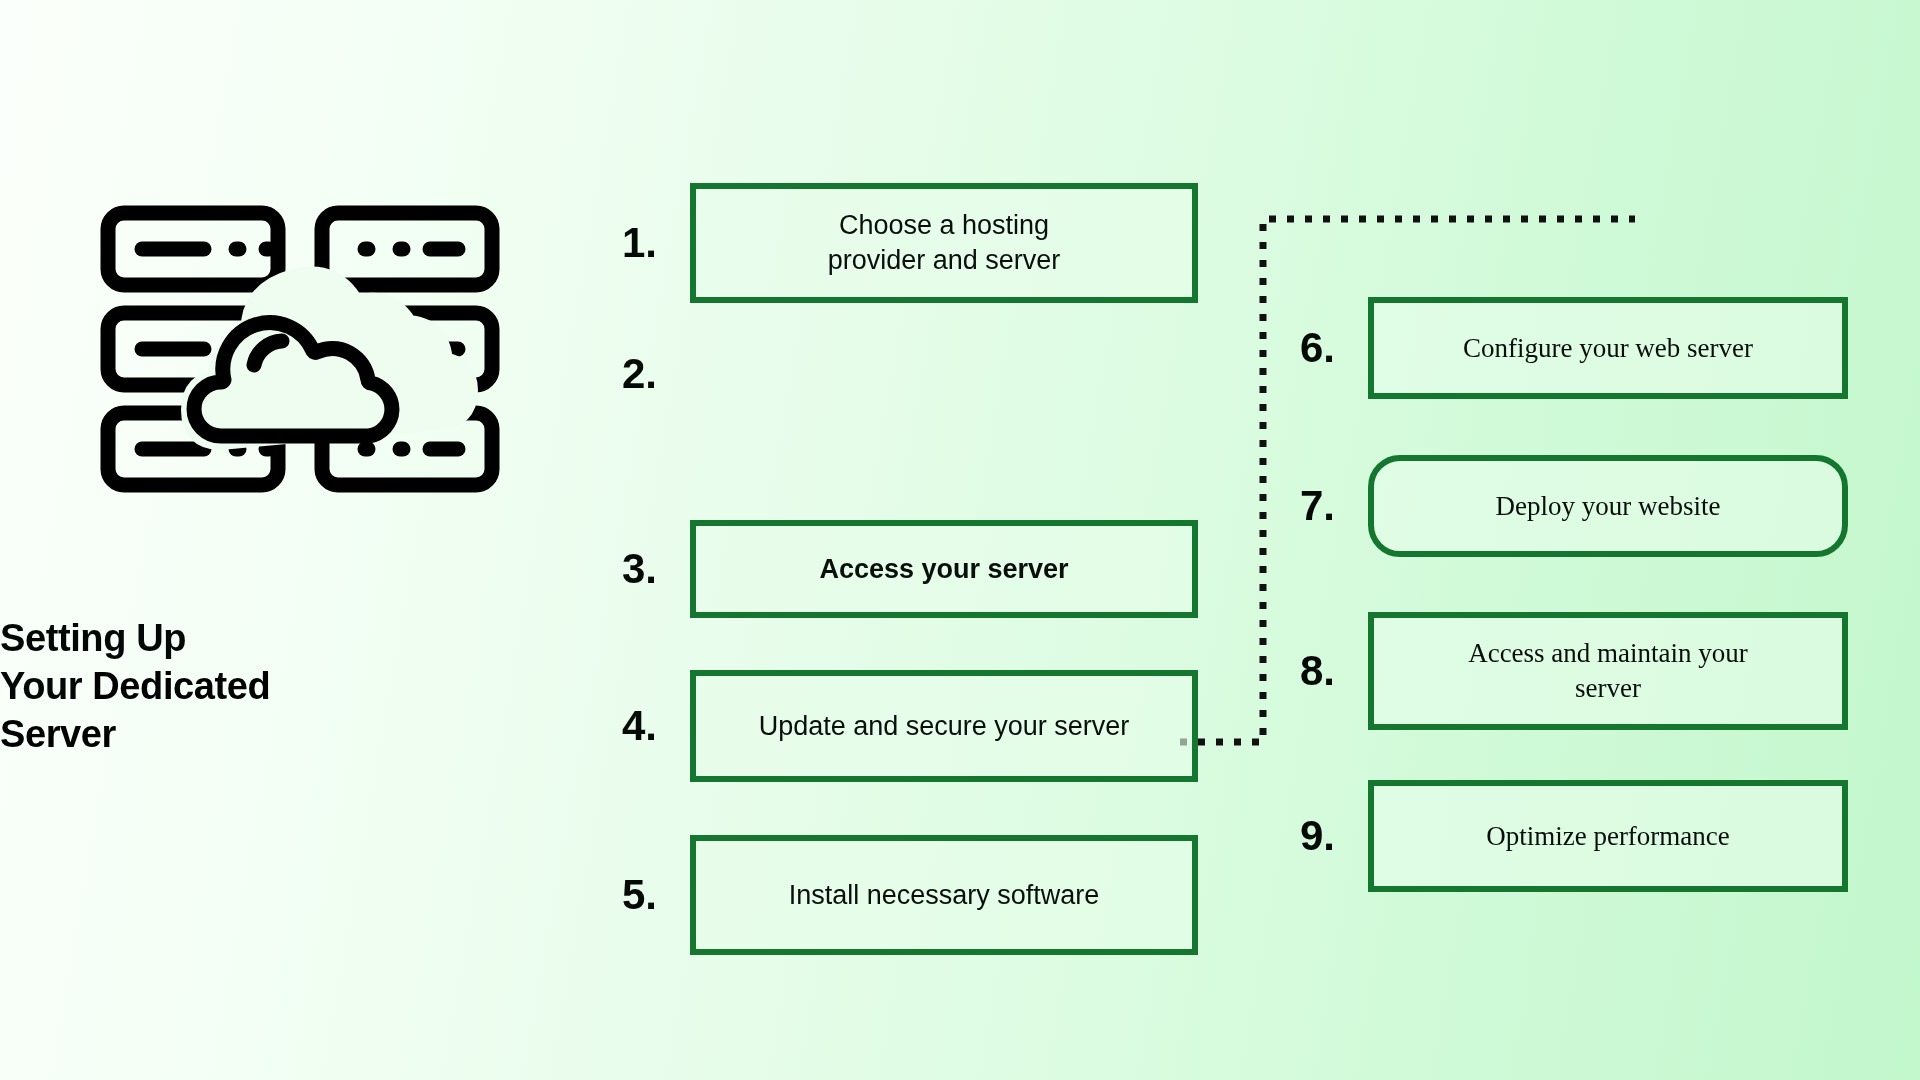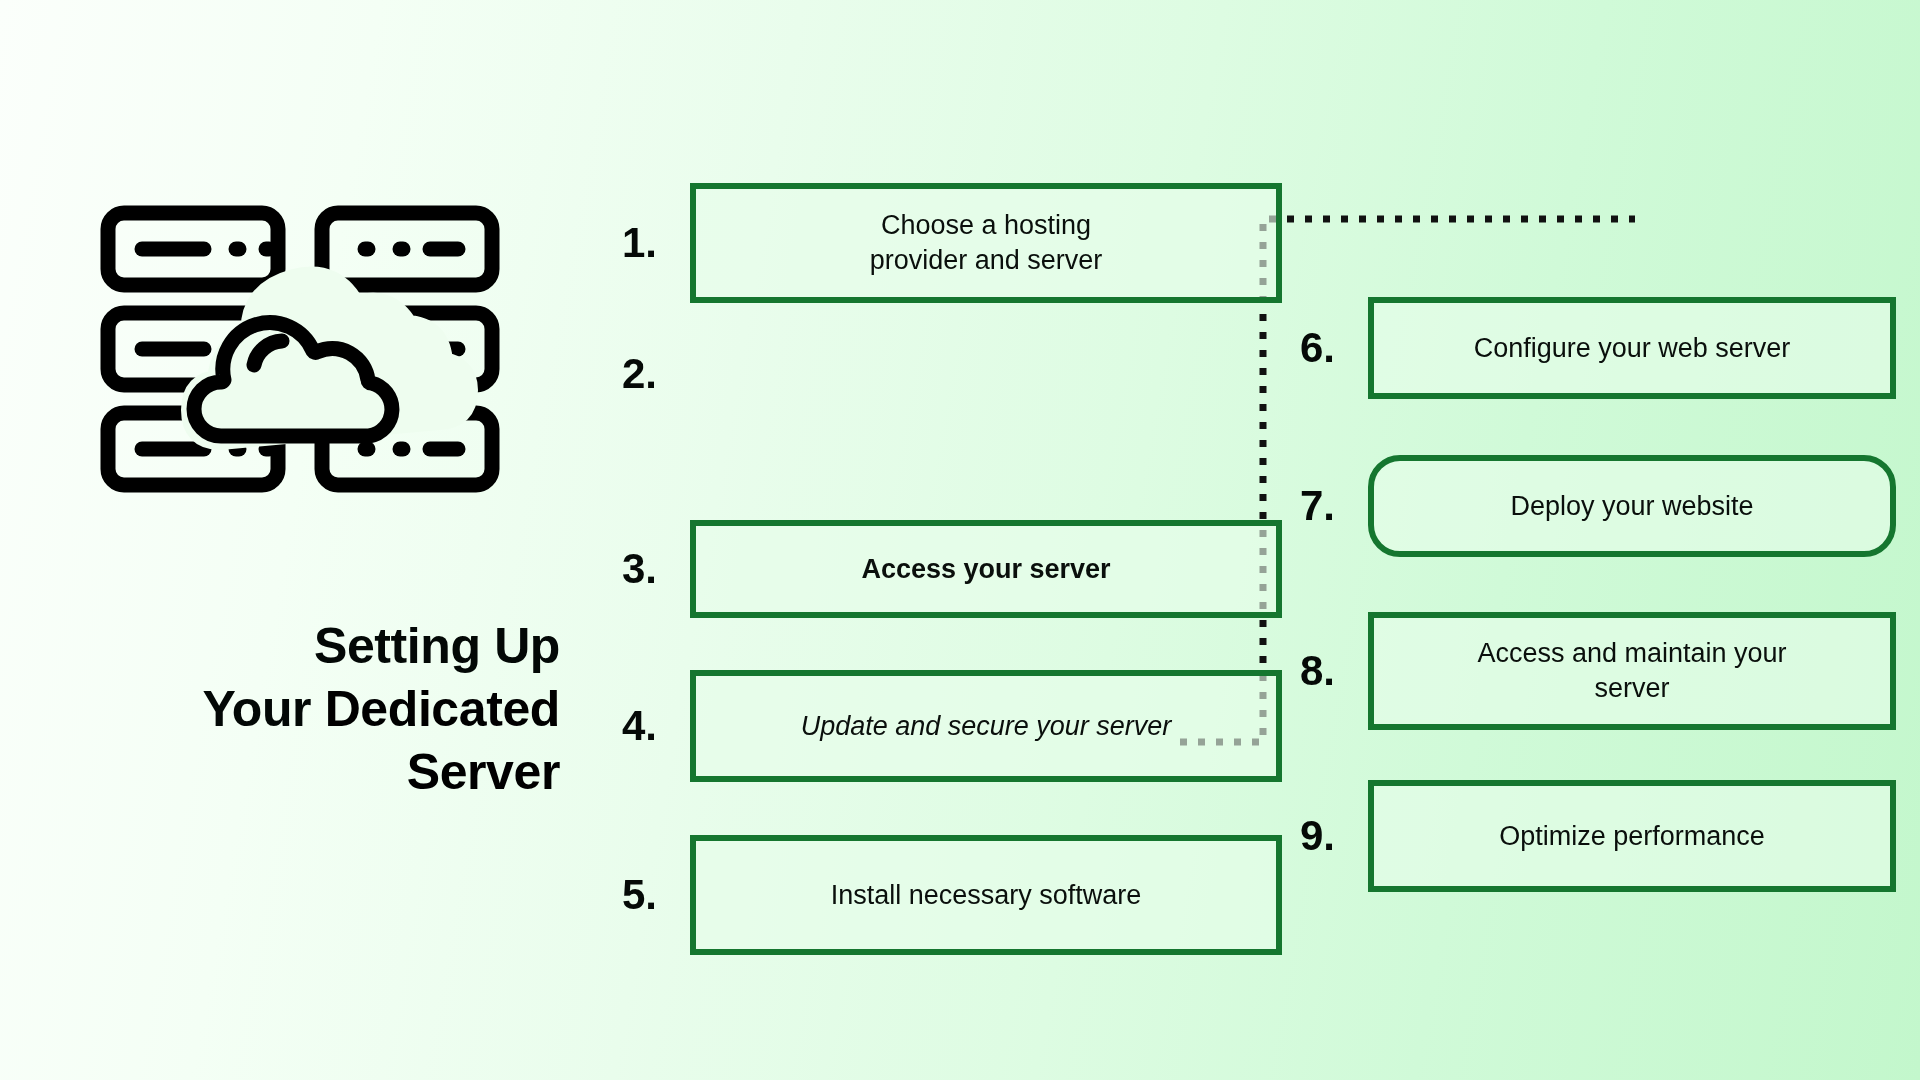--- a/index.html
+++ b/index.html
@@ -35,22 +35,22 @@
     top: 205px;
     width: 400px;
     height: 290px;
   }
 
   #brand-title {
     position: absolute;
     left: 0px;
     top: 615px;
     width: 560px;
-    text-align: right;
-    font-size: 50px;
+    text-align: left;
+    font-size: 38px;
     font-weight: 800;
     line-height: 1.26;
     letter-spacing: -0.4px;
     color: #030806;
   }
   #brand-title .accent {
     color: #000000;
   }
 
   
@@ -80,36 +80,36 @@
     text-align: center;
     padding: 6px 14px;
     font-size: 27px;
     line-height: 1.28;
     color: #0a0f0c;
     font-weight: 400;
   }
 
   
   #col-left .step-row { left: 622px; }
-  #col-left .step-box { width: 592px; }
+  #col-left .step-box { width: 508px; }
 
   #step-1 { top: 183px; }
   #step-1 .step-box { height: 120px; }
   #step-2 { top: 353px; }
   #step-2 .step-box { height: 120px; }
   #step-3 { top: 520px; }
   #step-3 .step-box { height: 98px; font-weight: bold; }
   #step-4 { top: 670px; }
   #step-4 .step-box { height: 112px; }
   #step-5 { top: 835px; }
   #step-5 .step-box { height: 120px; }
 
   
   #col-right .step-row { left: 1300px; }
-  #col-right .step-box { width: 528px; }
+  #col-right .step-box { width: 480px; font-family: Liberation Serif, serif; }
 
   #step-6 { top: 297px; }
   #step-6 .step-box { height: 102px; }
   #step-7 { top: 455px; }
   #step-7 .step-box { height: 102px; }
   #step-8 { top: 612px; }
   #step-8 .step-box { height: 118px; }
   #step-9 { top: 780px; }
   #step-9 .step-box { height: 112px; }
 
@@ -204,21 +204,21 @@
       <div class="step-number">2.</div>
     </div>
 
     <div class="step-row" id="step-3">
       <div class="step-number">3.</div>
       <div class="step-box" style="white-space: pre-line;">Access your server</div>
     </div>
 
     <div class="step-row" id="step-4">
       <div class="step-number">4.</div>
-      <div class="step-box" style="white-space: pre-line; font-style: italic;">Update and secure your server</div>
+      <div class="step-box" style="white-space: pre-line;">Update and secure your server</div>
     </div>
 
     <div class="step-row" id="step-5">
       <div class="step-number">5.</div>
       <div class="step-box" style="white-space: pre-line;">Install necessary software</div>
     </div>
   </div>
 
   <div id="col-right">
 

